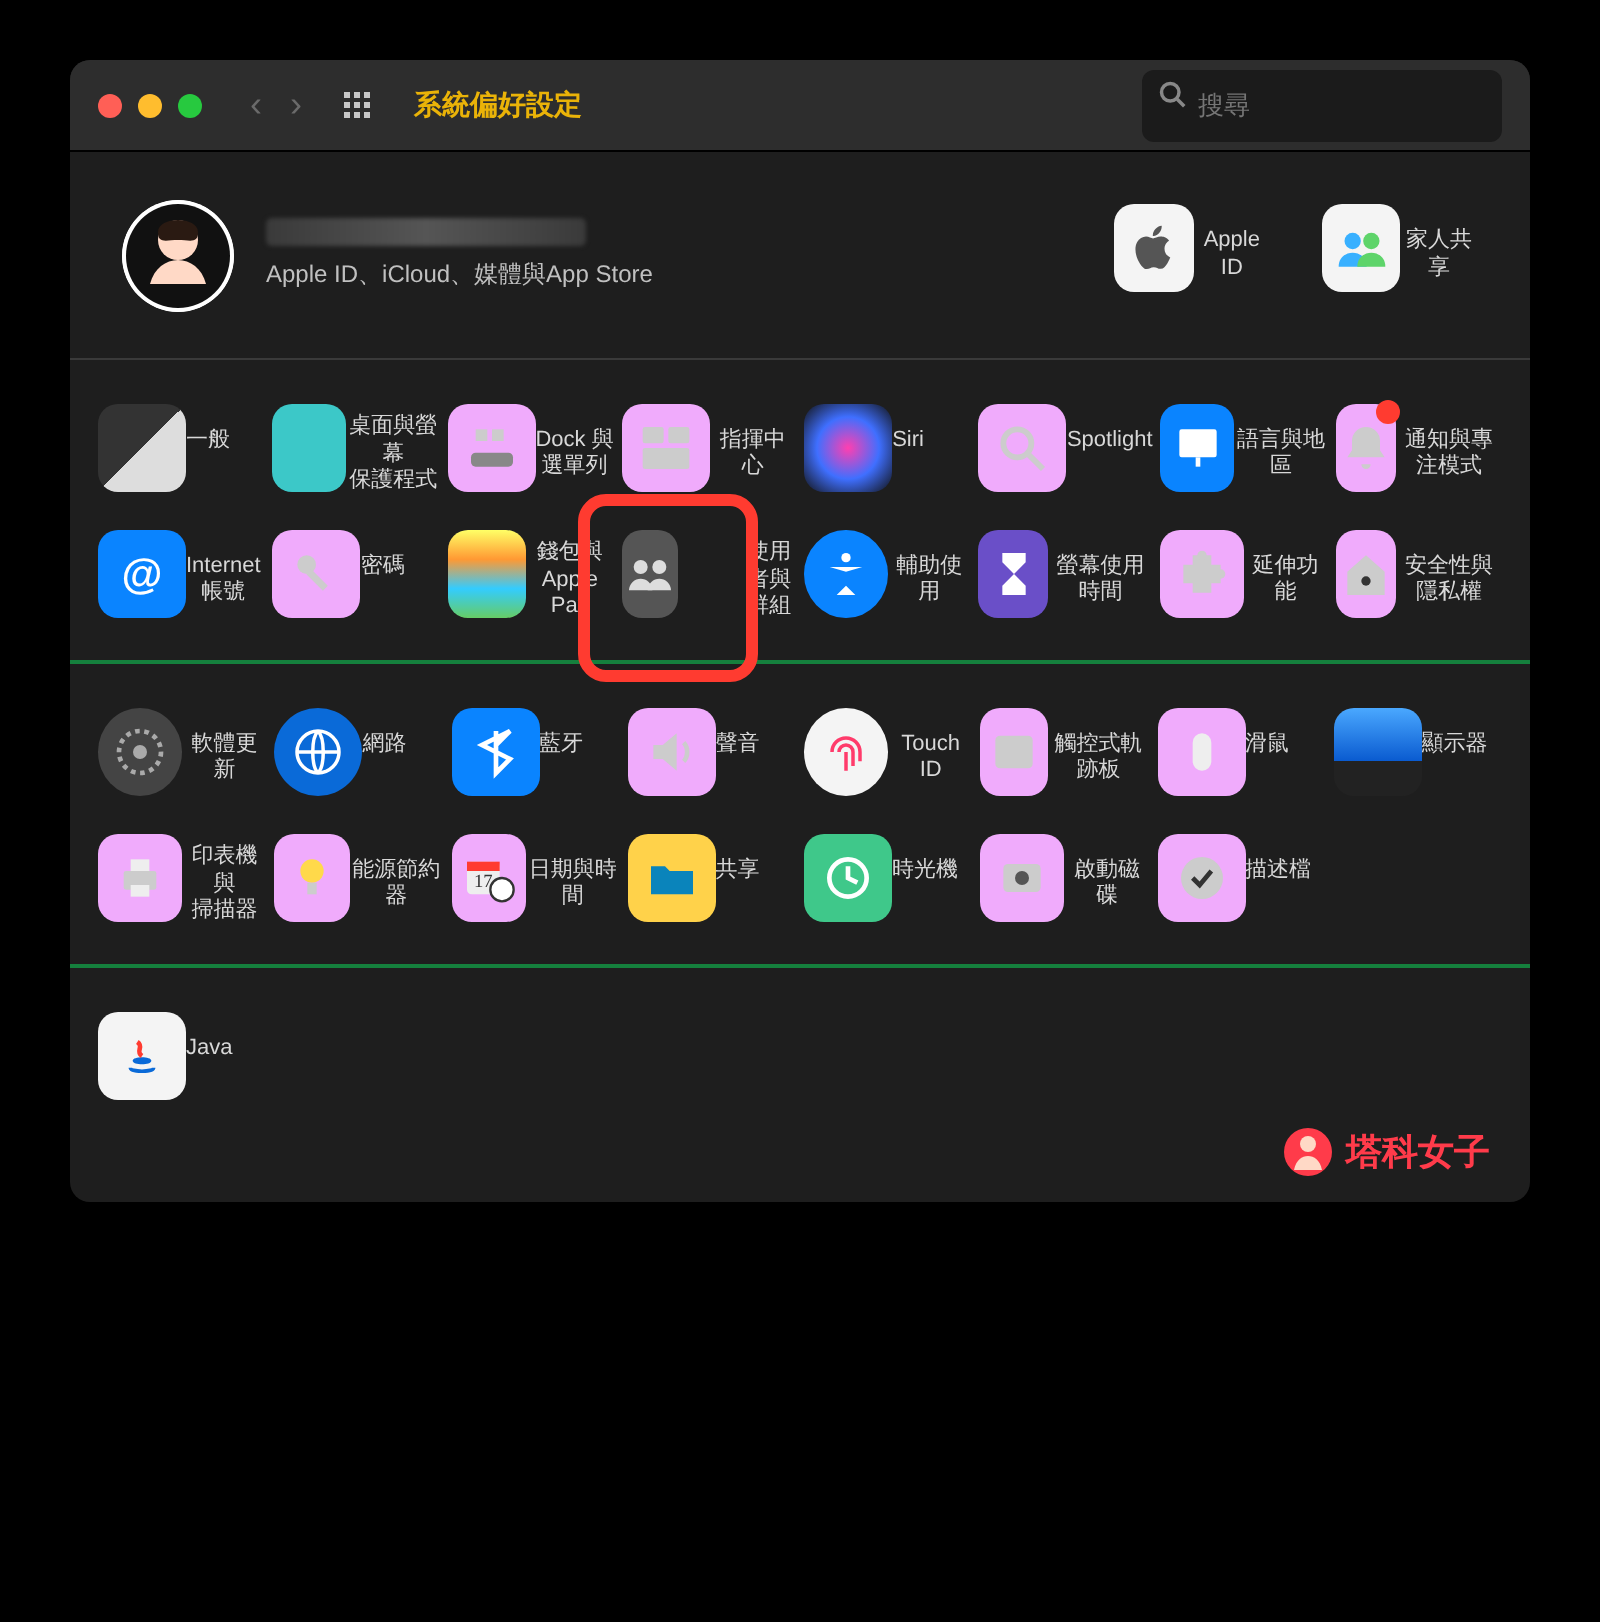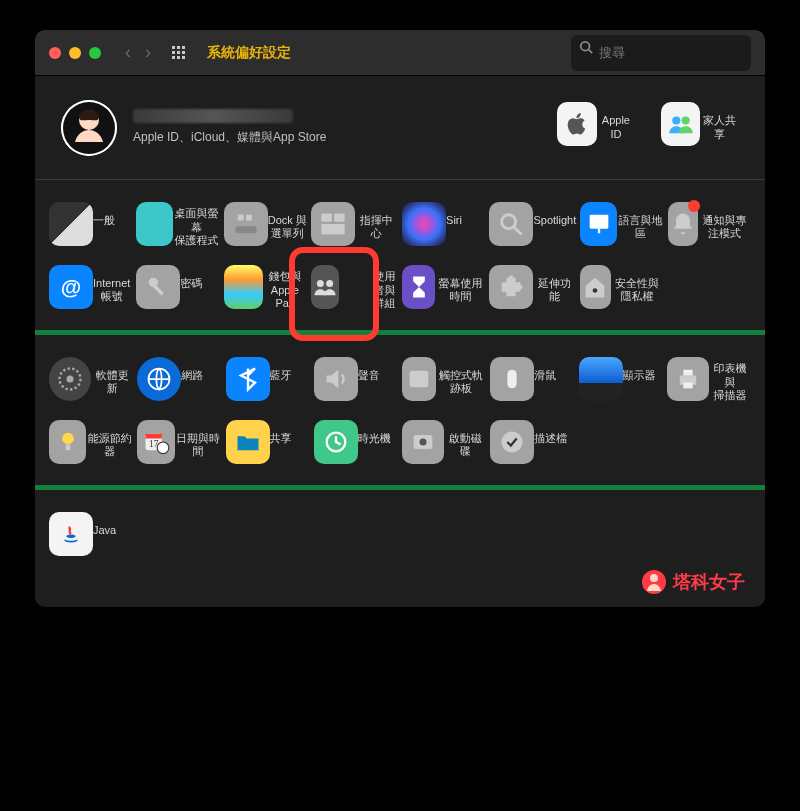--- a/index.html
+++ b/index.html
@@ -65,42 +65,42 @@
     display:flex;flex-direction:row;align-items:center;
     width:78px; cursor:default; padding:4px 0;
   }
   .pref-icon{
     width:44px;height:44px;border-radius:10px;
     display:flex;align-items:center;justify-content:center;
     margin-bottom:7px;position:relative;
     background:#2f2f31;
   }
   .pref-label{color:#d8d8d8;font-size:11px;text-align:center;line-height:1.25;}
-  .section{padding:18px 14px 10px;border-bottom:5px solid #15803d;}
+  .section{padding:18px 14px 10px;border-bottom:2px solid #15803d;}
   .grid{display:grid;grid-template-columns:repeat(8,1fr);gap:4px 4px;}
   .grid .pref-item{width:auto;}
   .grid .pref-item .pref-label{min-height:28px;}
   .highlight-box{
     position:absolute; border:6px solid #ff3b30; border-radius:14px;
     width:90px; height:94px; top:-14px; left:-22px; pointer-events:none;
   }
   .badge{
     position:absolute;top:-2px;right:-2px;width:12px;height:12px;
     background:#ff3b30;border-radius:50%;
   }
   .watermark{
     position:absolute;right:20px;bottom:12px;
     display:flex;align-items:center;gap:6px;
     color:#ff3b4a;font-size:18px;font-weight:700;
   }
   .watermark .wm-icon{width:26px;height:26px;}
   
   .bg-white{background:#f4f4f4;}
   .bg-teal{background:#3cc8c8;}
-  .bg-dark{background:#a3a3a3;font-family:Liberation Serif, serif;}
+  .bg-dark{background:#f0abfc;font-family:Liberation Serif, serif;}
   .bg-gray{background:#555;}
   .bg-display{background:linear-gradient(#4aa8ff,#0a5bd0 60%,#222 60%);}
   .pref-icon svg{width:28px;height:28px;}
 </style>
 </head>
 <body>
 
 <div class="window">
 
   <div class="titlebar">
@@ -265,20 +265,29 @@
             <svg viewBox="0 0 24 24" fill="#ddd">
               <circle cx="8" cy="9" r="3"></circle>
               <circle cx="16" cy="9" r="3"></circle>
               <path d="M3 19c0-3 2.5-5 5-5s5 2 5 5"></path>
               <path d="M11 19c0-3 2.5-5 5-5s5 2 5 5"></path>
             </svg>
           </div>
         <div class="pref-label">使用者與群組</div>
       </div>
       <div class="pref-item">
+        <div class="pref-icon" style="background:#0a84ff;border-radius:50%">
+            <svg viewBox="0 0 24 24" fill="#fff">
+              <circle cx="12" cy="5" r="2"></circle>
+              <path d="M5 9l7 2 7-2M12 11v6m-4 4l4-4 4 4"></path>
+            </svg>
+          </div>
+        <div class="pref-label">輔助使用</div>
+      </div>
+      <div class="pref-item">
         <div class="pref-icon" style="background:#6a4fc8">
             <svg viewBox="0 0 24 24" fill="#fff">
               <path d="M7 3h10v4l-5 5 5 5v4H7v-4l5-5-5-5z"></path>
             </svg>
           </div>
         <div class="pref-label">螢幕使用時間</div>
       </div>
       <div class="pref-item">
         <div class="pref-icon bg-dark">
             <svg viewBox="0 0 24 24" fill="#ccc">
@@ -330,20 +339,28 @@
         <div class="pref-label">藍牙</div>
       </div>
       <div class="pref-item">
         <div class="pref-icon bg-dark">
             <svg viewBox="0 0 24 24" fill="#ccc">
               <path d="M4 9v6h4l6 5V4l-6 5z"></path>
               <path d="M17 8c2 2 2 6 0 8" fill="none" stroke="#ccc" stroke-width="2"></path>
             </svg>
           </div>
         <div class="pref-label">聲音</div>
+      </div>
+      <div class="pref-item">
+        <div class="pref-icon bg-white" style="border-radius:50%">
+            <svg viewBox="0 0 24 24" fill="none" stroke="#ff3b6b" stroke-width="1.5">
+              <path d="M6 12a6 6 0 0112 0v4M9 12a3 3 0 016 0v6M12 12v8"></path>
+            </svg>
+          </div>
+        <div class="pref-label">Touch ID</div>
       </div>
       <div class="pref-item">
         <div class="pref-icon bg-dark">
             <svg viewBox="0 0 24 24">
               <rect x="4" y="5" width="16" height="14" rx="2" fill="#ccc"></rect>
             </svg>
           </div>
         <div class="pref-label">觸控式軌跡板</div>
       </div>
       <div class="pref-item">

